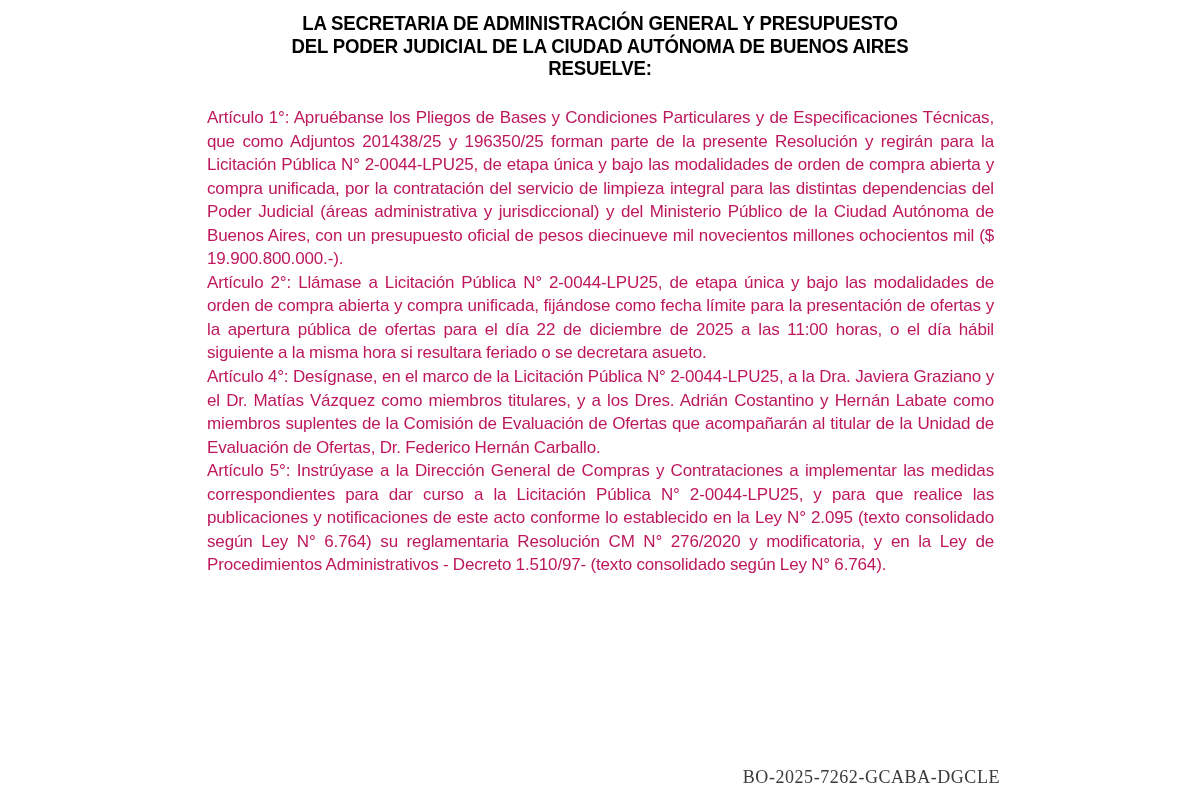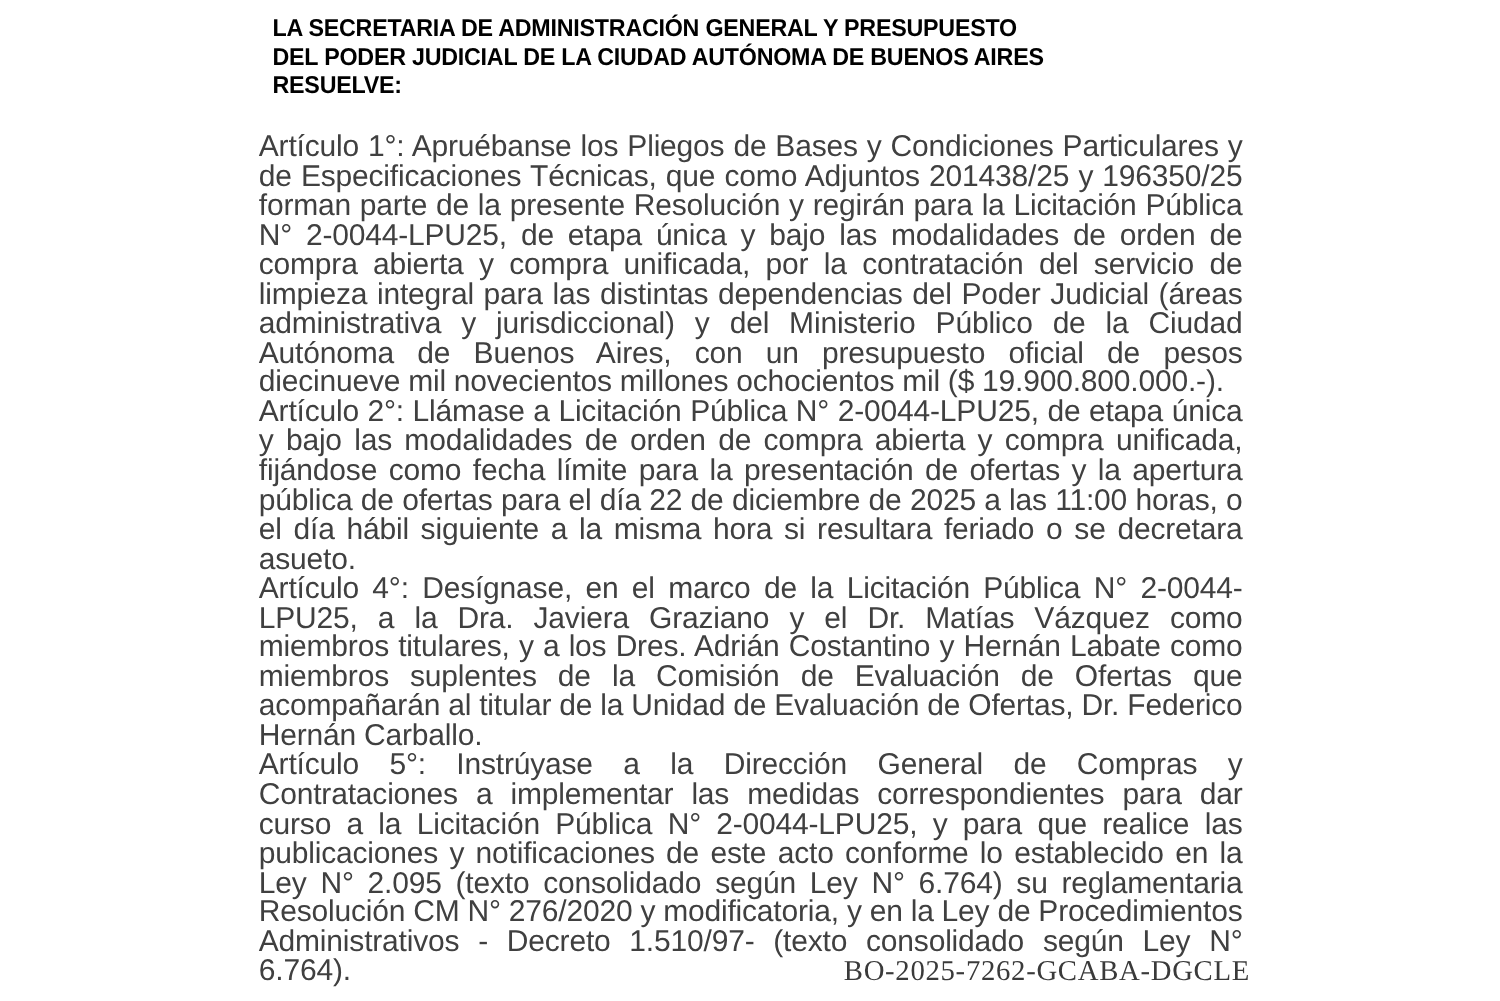--- a/index.html
+++ b/index.html
@@ -26,20 +26,21 @@
     height: 801px;
     background: #ffffff;
   }
 
   
   .doc-heading {
     position: absolute;
     left: 200px;
     top: 12px;
     width: 800px;
+    text-align: center;
   }
   .doc-heading .hline {
     display: block;
     font-family: "Liberation Sans Narrow", "Liberation Sans", sans-serif;
     font-weight: bold;
     font-size: 19.5px;
     line-height: 22.5px;
     letter-spacing: -0.2px;
     color: #000000;
     transform: scaleX(0.955);
@@ -53,43 +54,43 @@
     left: 207px;
     top: 106px;
     width: 787px;
   }
   .article {
     margin: 0;
     padding: 0;
     text-align: justify;
     text-justify: inter-word;
     font-family: "Liberation Sans", sans-serif;
-    font-size: 24px;
+    font-size: 17px;
     line-height: 23.55px;
-    color: #404040;
+    color: #be185d;
     letter-spacing: -0.15px;
     word-spacing: -0.2px;
     hyphens: none;
   }
   .article:last-child {
     text-align: justify;
   }
   
 
   
   .doc-footer {
     position: absolute;
     left: 0;
     top: 766px;
     width: 1000px;
     text-align: right;
   }
   .doc-footer .ref {
     font-family: "Liberation Serif", "DejaVu Serif", serif;
-    font-size: 23px;
+    font-size: 18px;
     line-height: 22px;
     letter-spacing: 0.55px;
     color: #3a3a3a;
     white-space: nowrap;
   }
 </style>
 </head>
 <body>
 
 <div class="page">

